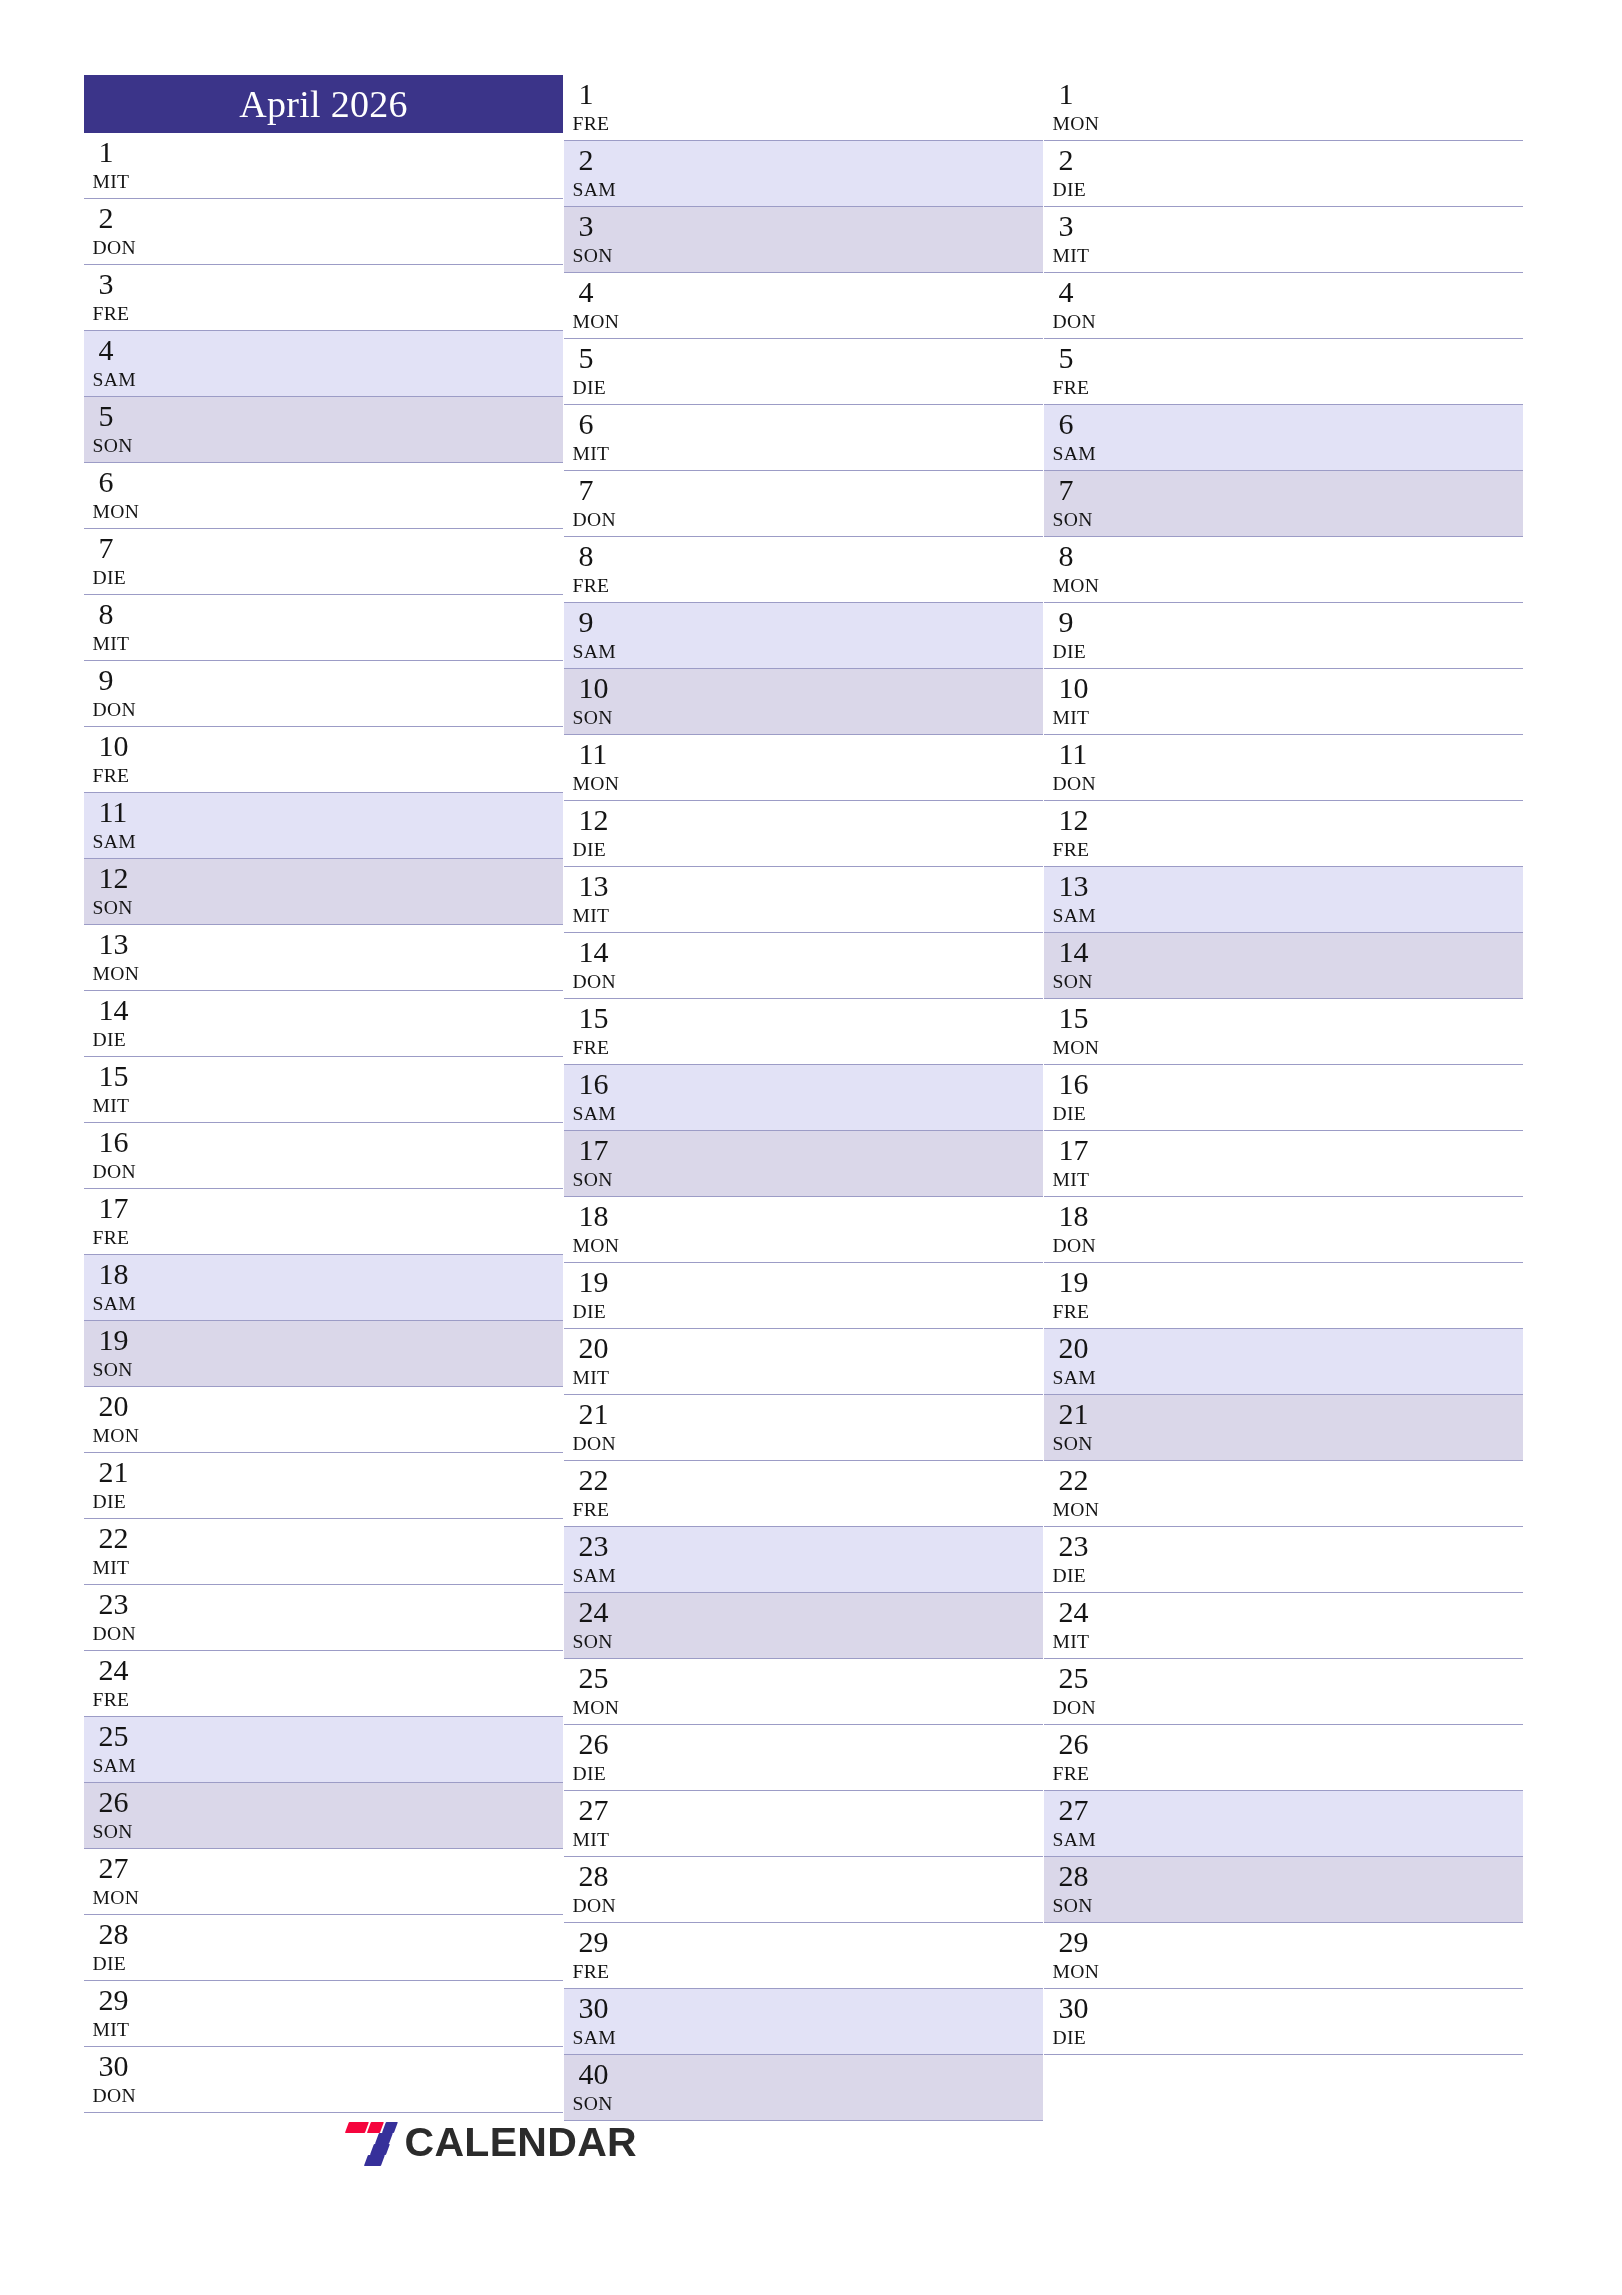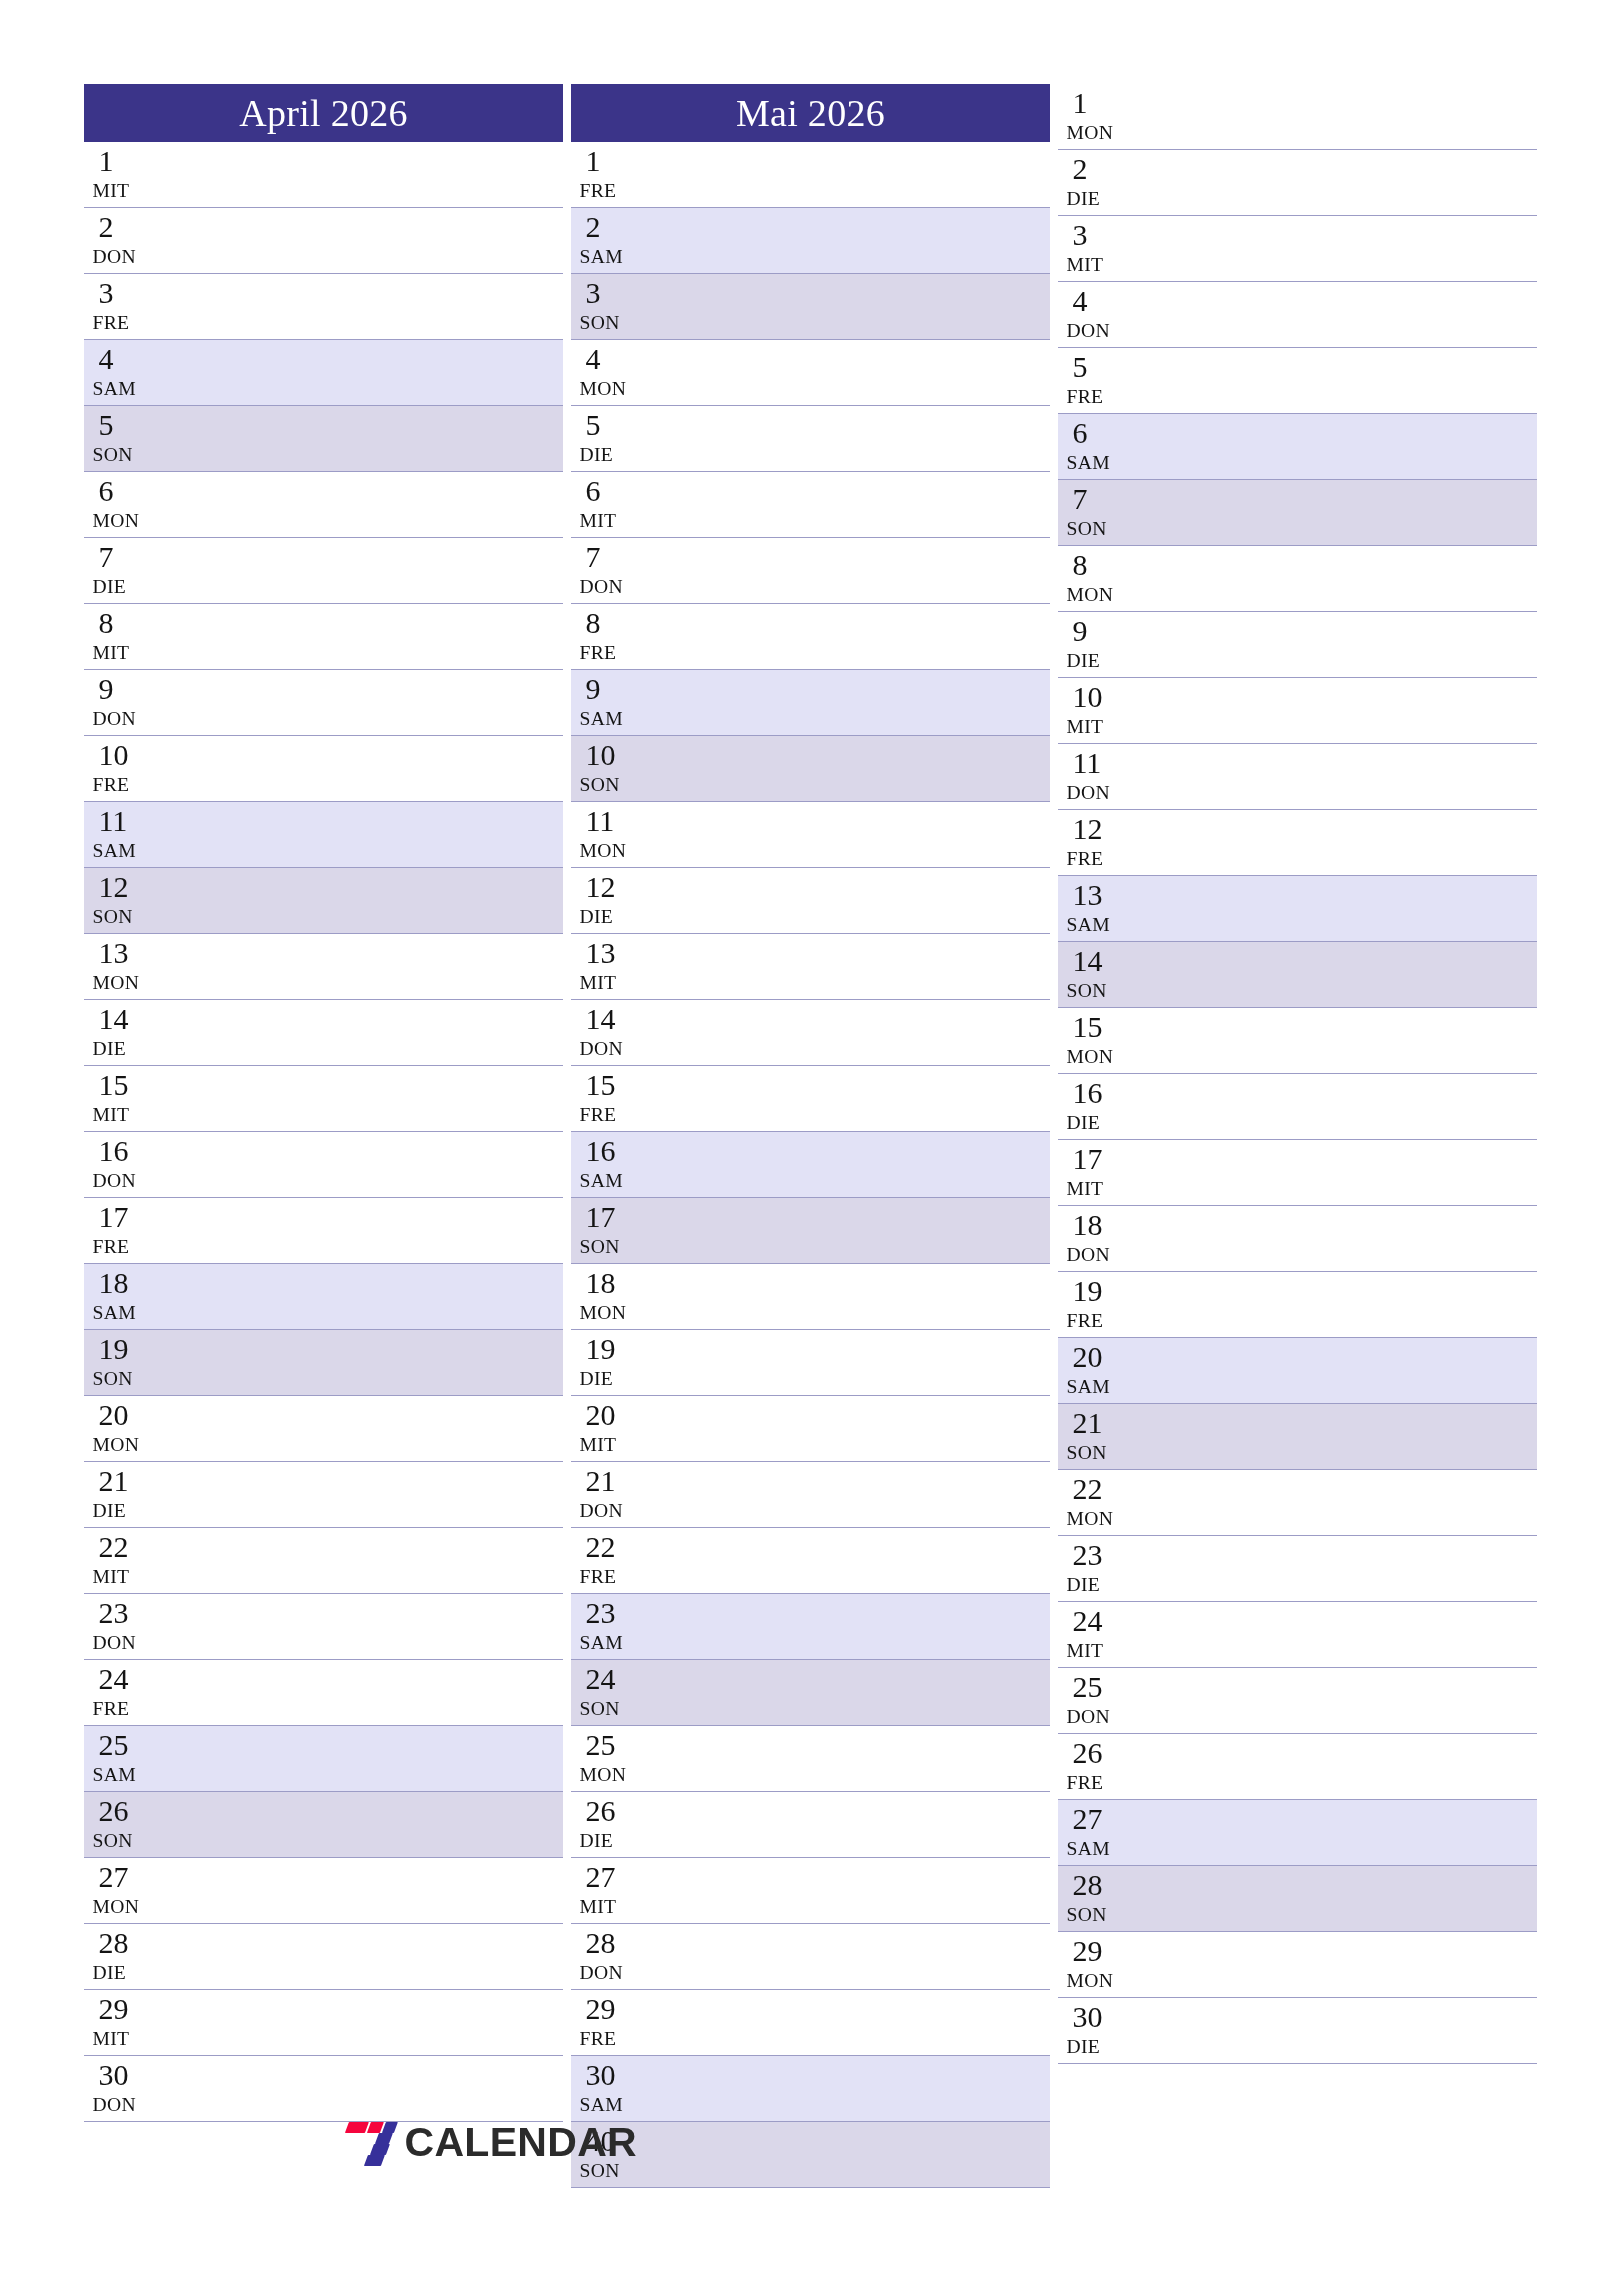--- a/index.html
+++ b/index.html
@@ -19,24 +19,24 @@
     position: absolute;
     left: 0; top: 0;
     width: 1623px;
     height: 2295px;
     background: #ffffff;
   }
 
   .months-row {
     position: absolute;
     left: 84px;
-    top: 84px;
+    top: 75px;
     width: 1455px;
     display: flex;
-    gap: 8px;
+    gap: 1px;
     align-items: flex-start;
   }
 
   .month-col {
     width: 479px;
     flex: 0 0 479px;
     position: relative;
   }
 
   .month-header {
@@ -251,21 +251,20 @@
             <div class="day-wd">MIT</div>
           </div>
           <div class="day-row">
             <div class="day-num">30</div>
             <div class="day-wd">DON</div>
           </div>
         </div>
     </div>
 
     <div class="month-col">
-      <div class="month-header">Mai 2026</div>
       <div class="days-list">
           <div class="day-row">
             <div class="day-num">1</div>
             <div class="day-wd">FRE</div>
           </div>
           <div class="day-row sat">
             <div class="day-num">2</div>
             <div class="day-wd">SAM</div>
           </div>
           <div class="day-row sun">

